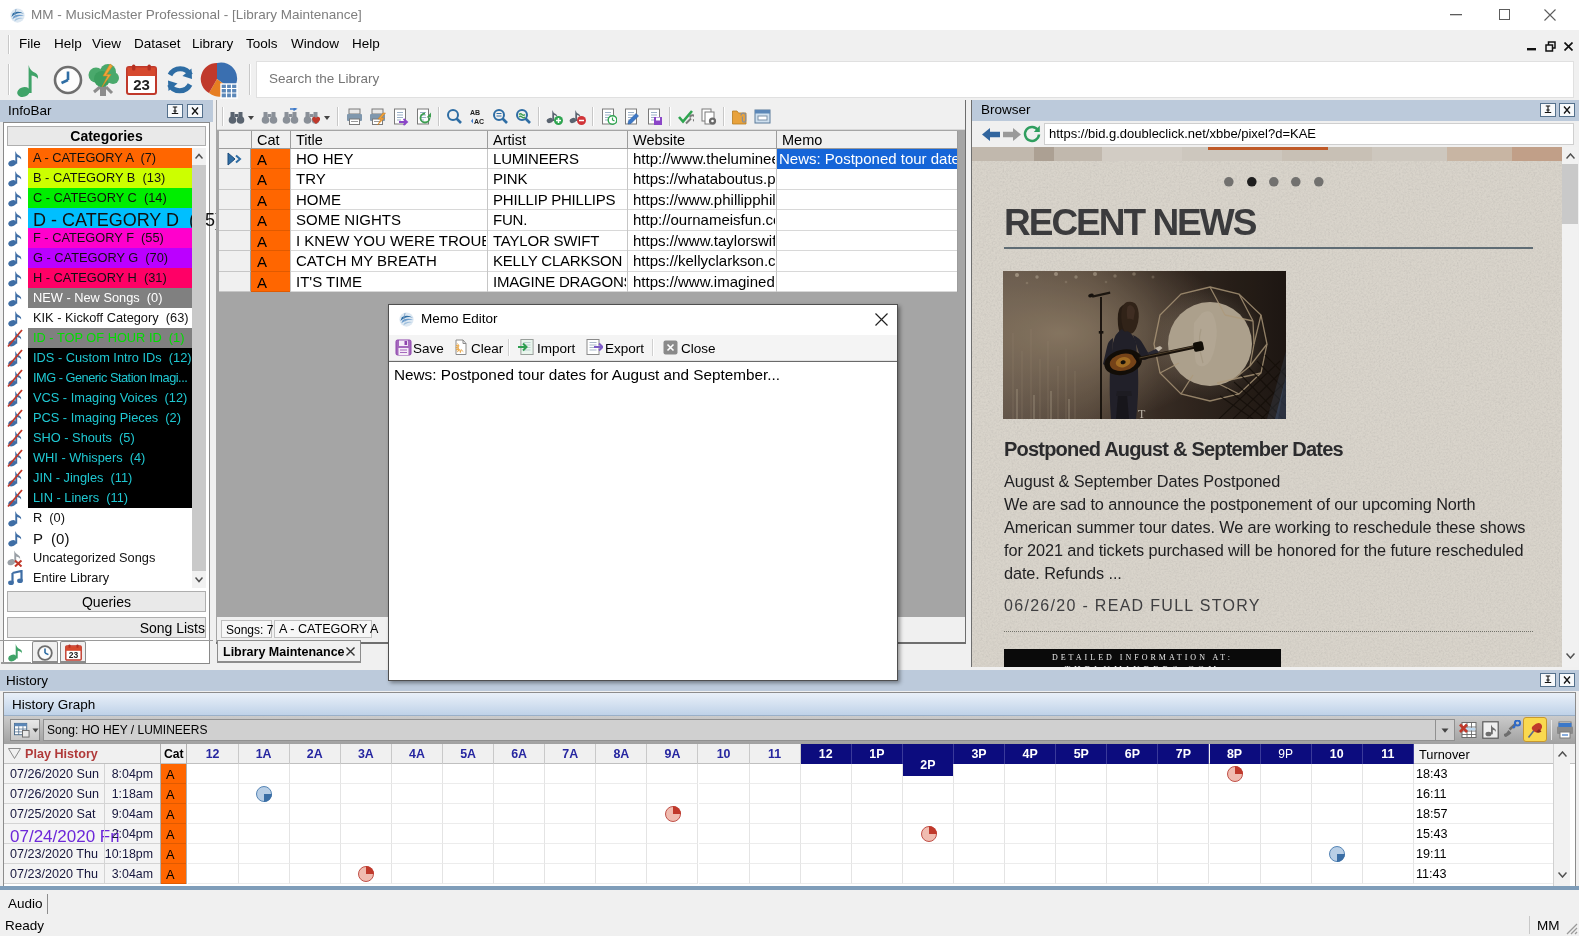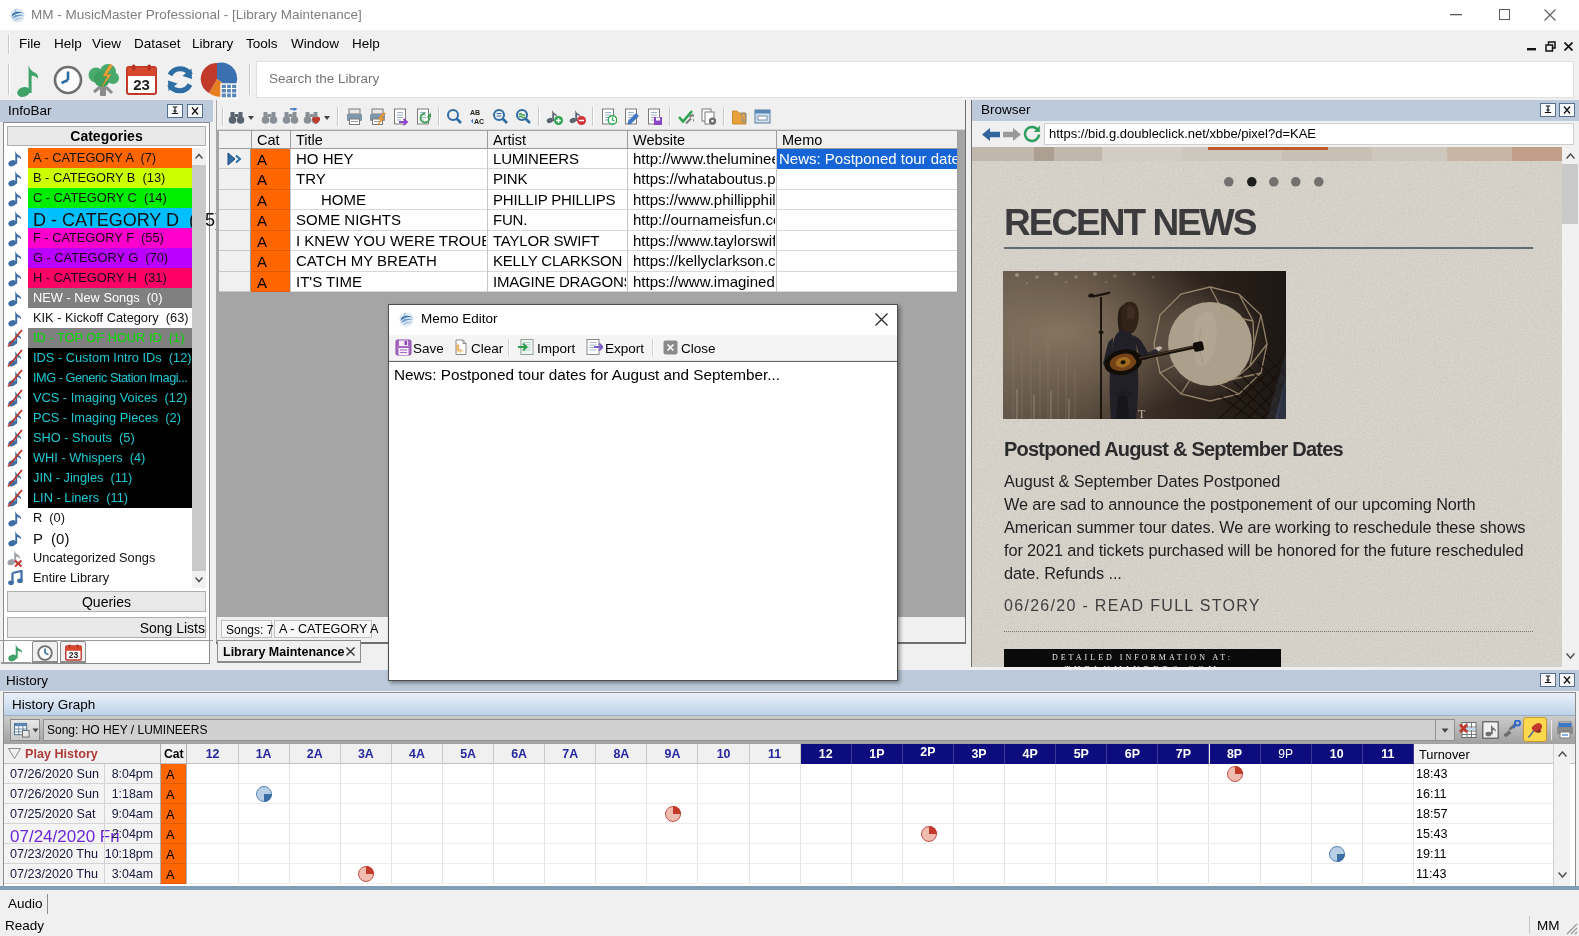--- a/index.html
+++ b/index.html
@@ -479,21 +479,21 @@
   </div>
 <div class="abs" style="left:290px;top:169px;width:1px;height:21px;background:#c6c6c6;"></div>
 <div class="abs" style="left:487px;top:169px;width:1px;height:21px;background:#c6c6c6;"></div>
 <div class="abs" style="left:627px;top:169px;width:1px;height:21px;background:#c6c6c6;"></div>
 <div class="abs" style="left:776px;top:169px;width:1px;height:21px;background:#c6c6c6;"></div>
 <div class="abs" style="left:957px;top:169px;width:1px;height:21px;background:#9c9c9c;"></div>
 <div class="abs" style="left:219px;top:190px;width:32px;height:20px;background:#f0f0f0;border-bottom:1px solid #c6c6c6;border-right:1px solid #9c9c9c;"></div>
 <div class="abs" style="left:251px;top:190px;width:39px;height:20px;background:#ff6600;border-bottom:1px solid #e05a00;"></div>
 <div class="abs" style="left:257px;top:192px;white-space:nowrap;font-size:15px;">A</div>
 <div class="abs" style="left:290px;top:209px;width:667px;height:1px;background:#d8d8d8;"></div>
-<div class="abs" style="left:290px;top:190px;width:236px;height:20px;overflow:hidden;margin-left:25px;">
+<div class="abs" style="left:290px;top:190px;width:236px;height:20px;overflow:hidden;">
     <div class="abs" style="left:6px;top:1px;white-space:nowrap;font-size:15px;">HOME</div>
   </div>
 <div class="abs" style="left:487px;top:190px;width:139px;height:20px;overflow:hidden;">
     <div class="abs" style="left:6px;top:1px;white-space:nowrap;font-size:15px;letter-spacing:-0.2px;">PHILLIP PHILLIPS</div>
   </div>
 <div class="abs" style="left:627px;top:190px;width:148px;height:20px;overflow:hidden;">
     <div class="abs" style="left:6px;top:1px;white-space:nowrap;font-size:15px;">https://www.phillipphillips.com</div>
   </div>
 <div class="abs" style="left:290px;top:190px;width:1px;height:20px;background:#c6c6c6;"></div>
 <div class="abs" style="left:487px;top:190px;width:1px;height:20px;background:#c6c6c6;"></div>
@@ -878,21 +878,21 @@
 <div class="abs" style="left:391.9px;top:744px;width:51.1px;height:20px;border-right:1px solid #c9c9c9;text-align:center;padding-top:3px;color:#2626a0;font-weight:bold;font-size:12.4px;">4A</div>
 <div class="abs" style="left:443.0px;top:744px;width:51.1px;height:20px;border-right:1px solid #c9c9c9;text-align:center;padding-top:3px;color:#2626a0;font-weight:bold;font-size:12.4px;">5A</div>
 <div class="abs" style="left:494.1px;top:744px;width:51.1px;height:20px;border-right:1px solid #c9c9c9;text-align:center;padding-top:3px;color:#2626a0;font-weight:bold;font-size:12.4px;">6A</div>
 <div class="abs" style="left:545.2px;top:744px;width:51.1px;height:20px;border-right:1px solid #c9c9c9;text-align:center;padding-top:3px;color:#2626a0;font-weight:bold;font-size:12.4px;">7A</div>
 <div class="abs" style="left:596.3px;top:744px;width:51.1px;height:20px;border-right:1px solid #c9c9c9;text-align:center;padding-top:3px;color:#2626a0;font-weight:bold;font-size:12.4px;">8A</div>
 <div class="abs" style="left:647.4000000000001px;top:744px;width:51.1px;height:20px;border-right:1px solid #c9c9c9;text-align:center;padding-top:3px;color:#2626a0;font-weight:bold;font-size:12.4px;">9A</div>
 <div class="abs" style="left:698.5px;top:744px;width:51.1px;height:20px;border-right:1px solid #c9c9c9;text-align:center;padding-top:3px;color:#2626a0;font-weight:bold;font-size:12.4px;">10</div>
 <div class="abs" style="left:749.6px;top:744px;width:51.1px;height:20px;border-right:1px solid #c9c9c9;text-align:center;padding-top:3px;color:#2626a0;font-weight:bold;font-size:12.4px;">11</div>
 <div class="abs" style="left:800.7px;top:744px;width:51.1px;height:20px;background:#0c0c7e;border-right:1px solid #3a3a9a;text-align:center;padding-top:3px;color:#fff;font-weight:bold;font-size:12.4px;">12</div>
 <div class="abs" style="left:851.8000000000001px;top:744px;width:51.1px;height:20px;background:#0c0c7e;border-right:1px solid #3a3a9a;text-align:center;padding-top:3px;color:#fff;font-weight:bold;font-size:12.4px;">1P</div>
-<div class="abs" style="left:902.9px;top:744px;width:51.1px;height:20px;background:#0c0c7e;border-right:1px solid #3a3a9a;text-align:center;padding-top:1px;color:#fff;font-weight:bold;font-size:12.4px;">2P</div>
+<div class="abs" style="left:902.9px;top:744px;width:51.1px;height:32px;background:#0c0c7e;border-right:1px solid #3a3a9a;text-align:center;padding-top:14px;color:#fff;font-weight:bold;font-size:12.4px;">2P</div>
 <div class="abs" style="left:954.0px;top:744px;width:51.1px;height:20px;background:#0c0c7e;border-right:1px solid #3a3a9a;text-align:center;padding-top:3px;color:#fff;font-weight:bold;font-size:12.4px;">3P</div>
 <div class="abs" style="left:1005.1px;top:744px;width:51.1px;height:20px;background:#0c0c7e;border-right:1px solid #3a3a9a;text-align:center;padding-top:3px;color:#fff;font-weight:bold;font-size:12.4px;">4P</div>
 <div class="abs" style="left:1056.2px;top:744px;width:51.1px;height:20px;background:#0c0c7e;border-right:1px solid #3a3a9a;text-align:center;padding-top:3px;color:#fff;font-weight:bold;font-size:12.4px;">5P</div>
 <div class="abs" style="left:1107.3000000000002px;top:744px;width:51.1px;height:20px;background:#0c0c7e;border-right:1px solid #3a3a9a;text-align:center;padding-top:3px;color:#fff;font-weight:bold;font-size:12.4px;">6P</div>
 <div class="abs" style="left:1158.4px;top:744px;width:51.1px;height:20px;background:#0c0c7e;border-right:1px solid #3a3a9a;text-align:center;padding-top:3px;color:#fff;font-weight:bold;font-size:12.4px;">7P</div>
 <div class="abs" style="left:1209.5px;top:744px;width:51.1px;height:20px;background:#0c0c7e;border-right:1px solid #3a3a9a;text-align:center;padding-top:3px;color:#fff;font-weight:bold;font-size:12.4px;">8P</div>
 <div class="abs" style="left:1260.6000000000001px;top:744px;width:51.1px;height:20px;background:#0c0c7e;border-right:1px solid #3a3a9a;text-align:center;padding-top:3px;color:#fff;font-weight:normal;font-size:12px;">9P</div>
 <div class="abs" style="left:1311.7px;top:744px;width:51.1px;height:20px;background:#0c0c7e;border-right:1px solid #3a3a9a;text-align:center;padding-top:3px;color:#fff;font-weight:bold;font-size:12.4px;">10</div>
 <div class="abs" style="left:1362.8px;top:744px;width:51.1px;height:20px;background:#0c0c7e;border-right:1px solid #3a3a9a;text-align:center;padding-top:3px;color:#fff;font-weight:bold;font-size:12.4px;">11</div>
 <div class="abs" style="left:1414px;top:744px;width:139px;height:20px;background:#f0f0f0;border-bottom:1px solid #c0c0c0;"></div>

